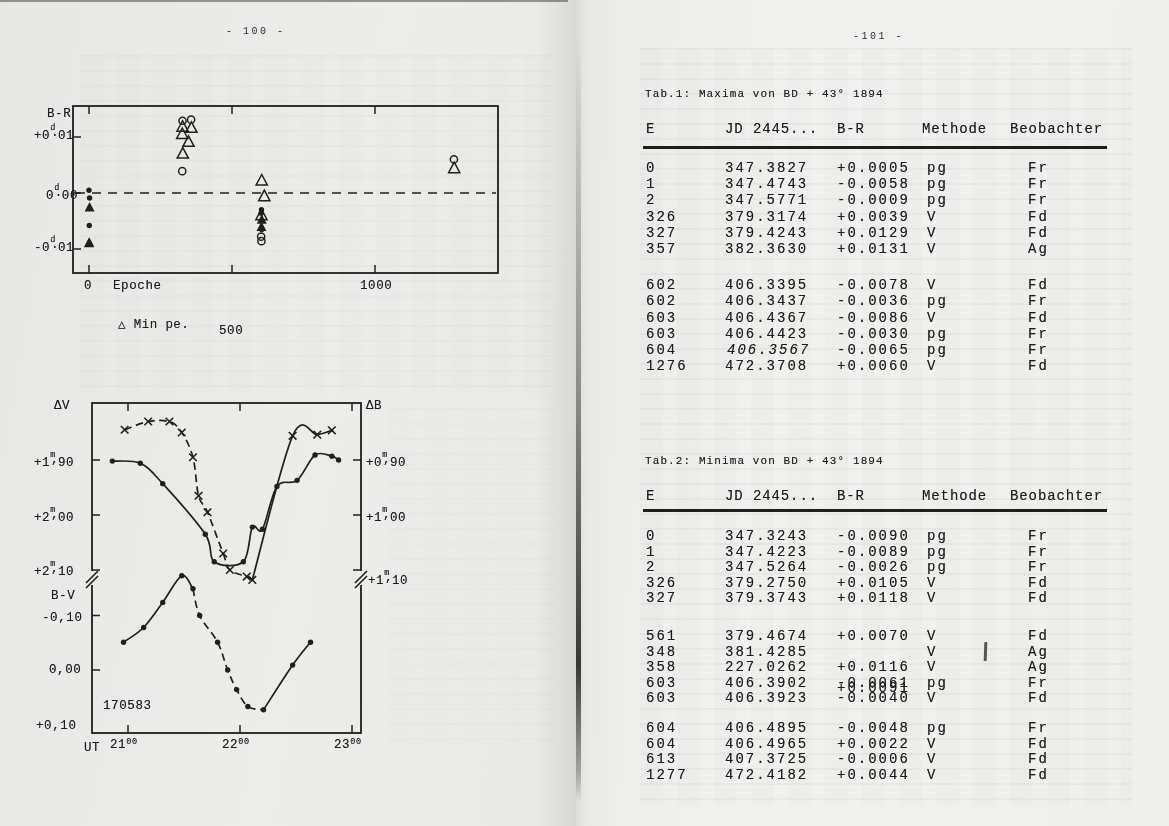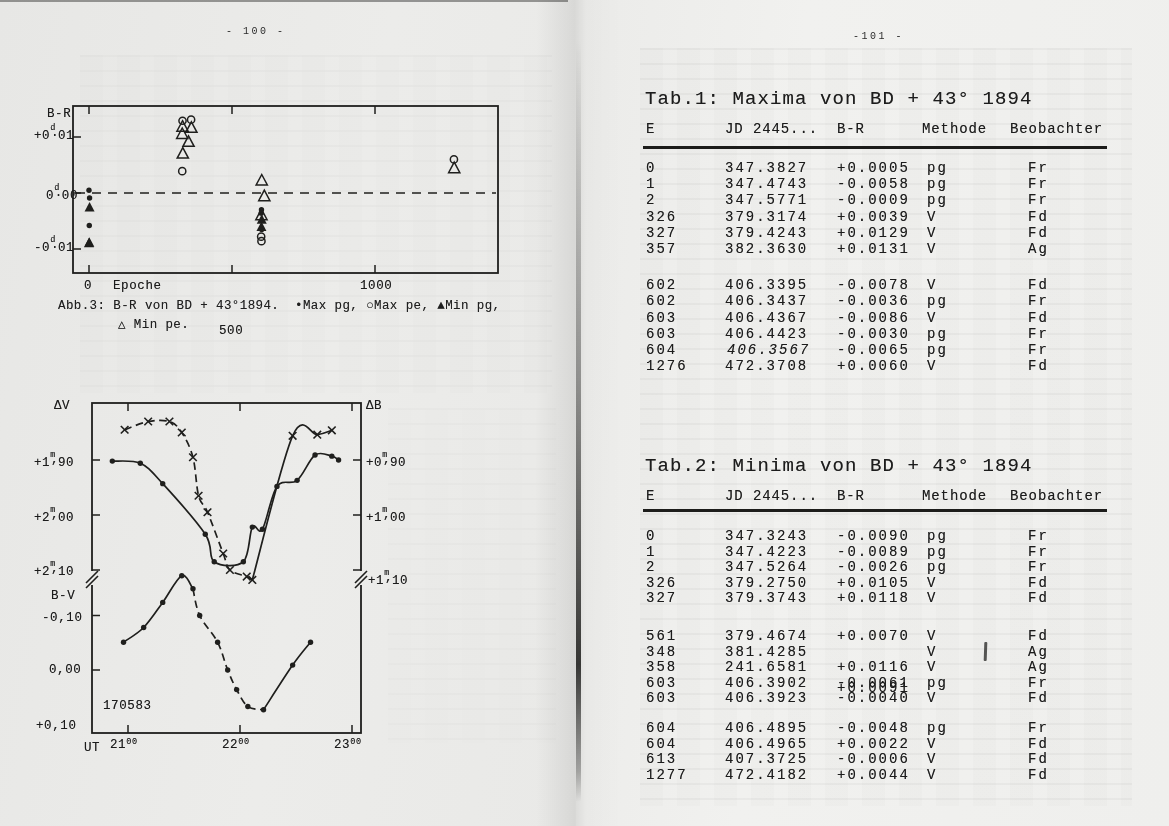--- a/index.html
+++ b/index.html
@@ -38,21 +38,21 @@
   }
   .page-num{font-size:10px;letter-spacing:2.5px;color:#2b2b2b;white-space:pre;}
   .caption{font-size:12.5px;letter-spacing:.4px;white-space:pre;color:#1f1f1f;
     text-shadow:0 0 .4px rgba(0,0,0,.4);}
   .chart-label{font-size:12.5px;letter-spacing:.6px;white-space:pre;color:#1c1c1c;
     text-shadow:0 0 .4px rgba(0,0,0,.45);}
   .sup{font-size:.68em;vertical-align:.5em;}
   .stk{display:inline-block;position:relative;width:.62em;height:1em;}
   .stk .t{position:absolute;left:.02em;top:-.34em;font-size:.68em;}
   .stk .b{position:absolute;left:.06em;bottom:-.08em;}
-  .t-title{font-size:19px;letter-spacing:1.1px;white-space:pre;color:#1c1c1c;
+  .t-title{font-size:11px;letter-spacing:1.1px;white-space:pre;color:#1c1c1c;
     text-shadow:0 0 .4px rgba(0,0,0,.4);}
   .t-headrow,.t-row{position:absolute;height:16px;width:470px;}
   .t-cell{position:absolute;top:0;font-size:14px;letter-spacing:2px;white-space:pre;color:#1c1c1c;
     text-shadow:0 0 .5px rgba(0,0,0,.45);}
   .t-hcell{position:absolute;top:0;font-size:14px;letter-spacing:.9px;white-space:pre;color:#1c1c1c;
     text-shadow:0 0 .5px rgba(0,0,0,.45);}
   .rule{height:2.6px;background:#1d1d1b;width:464px;}
   #pen-mark{left:984px;top:642px;width:2.5px;height:19px;background:#3a3a38;transform:rotate(2deg);opacity:.85;border-radius:1px;}
 </style>
 </head>
@@ -221,21 +221,20 @@
       <div class="abs chart-label" style="left: 366px; top: 453px;">+0<span class="stk"><span class="t">m</span><span class="b">,</span></span>90</div>
       <div class="abs chart-label" style="left: 366px; top: 508px;">+1<span class="stk"><span class="t">m</span><span class="b">,</span></span>00</div>
       <div class="abs chart-label" style="left: 368px; top: 571px;">+1<span class="stk"><span class="t">m</span><span class="b">,</span></span>10</div>
       <div class="abs chart-label" style="left: 84px; top: 741px;">UT</div>
       <div class="abs chart-label" style="left: 110px; top: 737px;">21<span class="sup">00</span></div>
       <div class="abs chart-label" style="left: 222px; top: 737px;">22<span class="sup">00</span></div>
       <div class="abs chart-label" style="left: 334px; top: 737px;">23<span class="sup">00</span></div>
       <div class="abs chart-label" style="left: 103px; top: 699px;">170583</div>
     </div>
 
-  <div class="abs caption" style="left:58px;top:299px;">Abb.3: B-R von BD + 43°1894.  •Max pg, ○Max pe, ▲Min pg,</div>
   <div class="abs caption" style="left:106px;top:316px;margin-left:12px;">△ Min pe.</div>
 
   <div>
     <div class="abs t-title" style="left:645px;top:88px;">Tab.1: Maxima von BD + 43° 1894</div>
     <div class="abs" id="tab1-head" style="left:646px;top:121px;width:470px;height:18px;">
         <span class="t-hcell" style="left: 0px;">E</span>
         <span class="t-hcell" style="left: 79px;">JD 2445...</span>
         <span class="t-hcell" style="left: 191px;">B-R</span>
         <span class="t-hcell" style="left: 276px;">Methode</span>
         <span class="t-hcell" style="left: 364px;">Beobachter</span>
@@ -384,21 +383,21 @@
         </div>
         <div class="t-row" style="top: 115.6px;">
           <span class="t-cell" style="left: 0px;">348</span>
           <span class="t-cell" style="left: 79px;">381.4285</span>
           <span class="t-cell" style="left: 191px; margin-top: 36px;">+0.0091</span>
           <span class="t-cell" style="left: 281px;">V</span>
           <span class="t-cell" style="left: 382px;">Ag</span>
         </div>
         <div class="t-row" style="top: 131.2px;">
           <span class="t-cell" style="left: 0px;">358</span>
-          <span class="t-cell" style="left: 79px;">241.6581</span>
+          <span class="t-cell" style="left: 79px;">227.0262</span>
           <span class="t-cell" style="left: 191px;">+0.0116</span>
           <span class="t-cell" style="left: 281px;">V</span>
           <span class="t-cell" style="left: 382px;">Ag</span>
         </div>
         <div class="t-row" style="top: 146.8px;">
           <span class="t-cell" style="left: 0px;">603</span>
           <span class="t-cell" style="left: 79px;">406.3902</span>
           <span class="t-cell" style="left: 191px;">-0.0061</span>
           <span class="t-cell" style="left: 281px;">pg</span>
           <span class="t-cell" style="left: 382px;">Fr</span>

